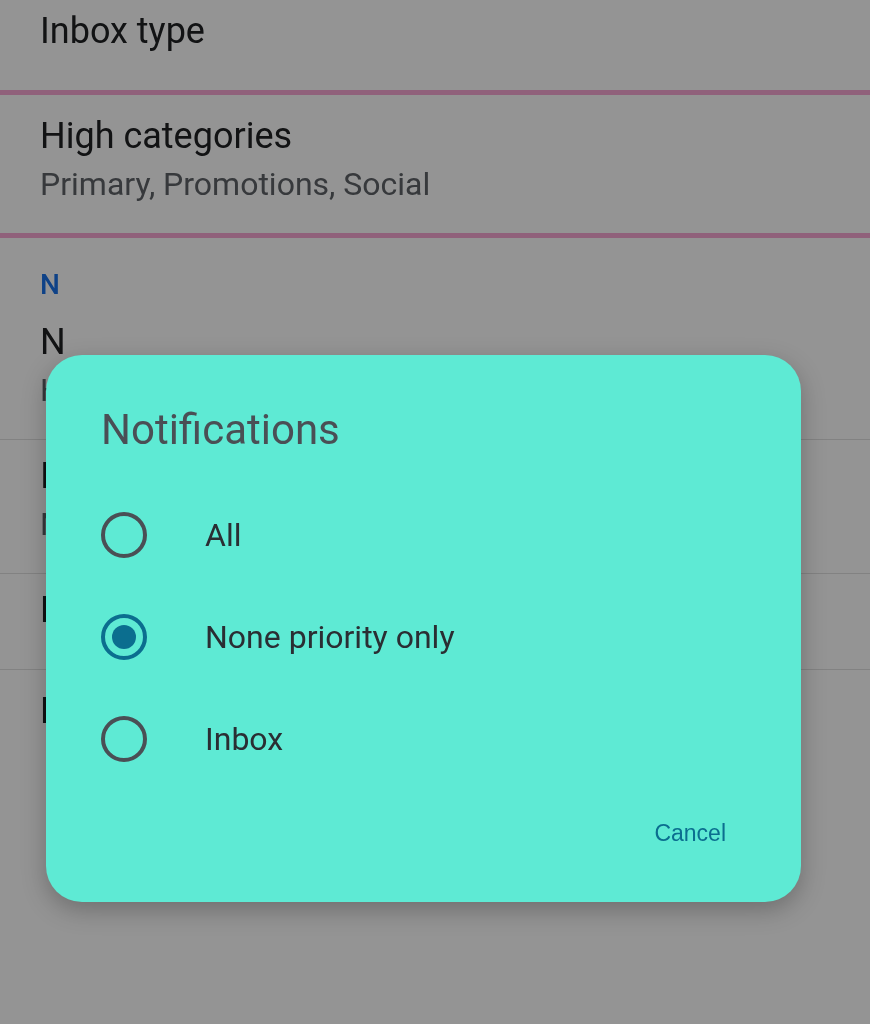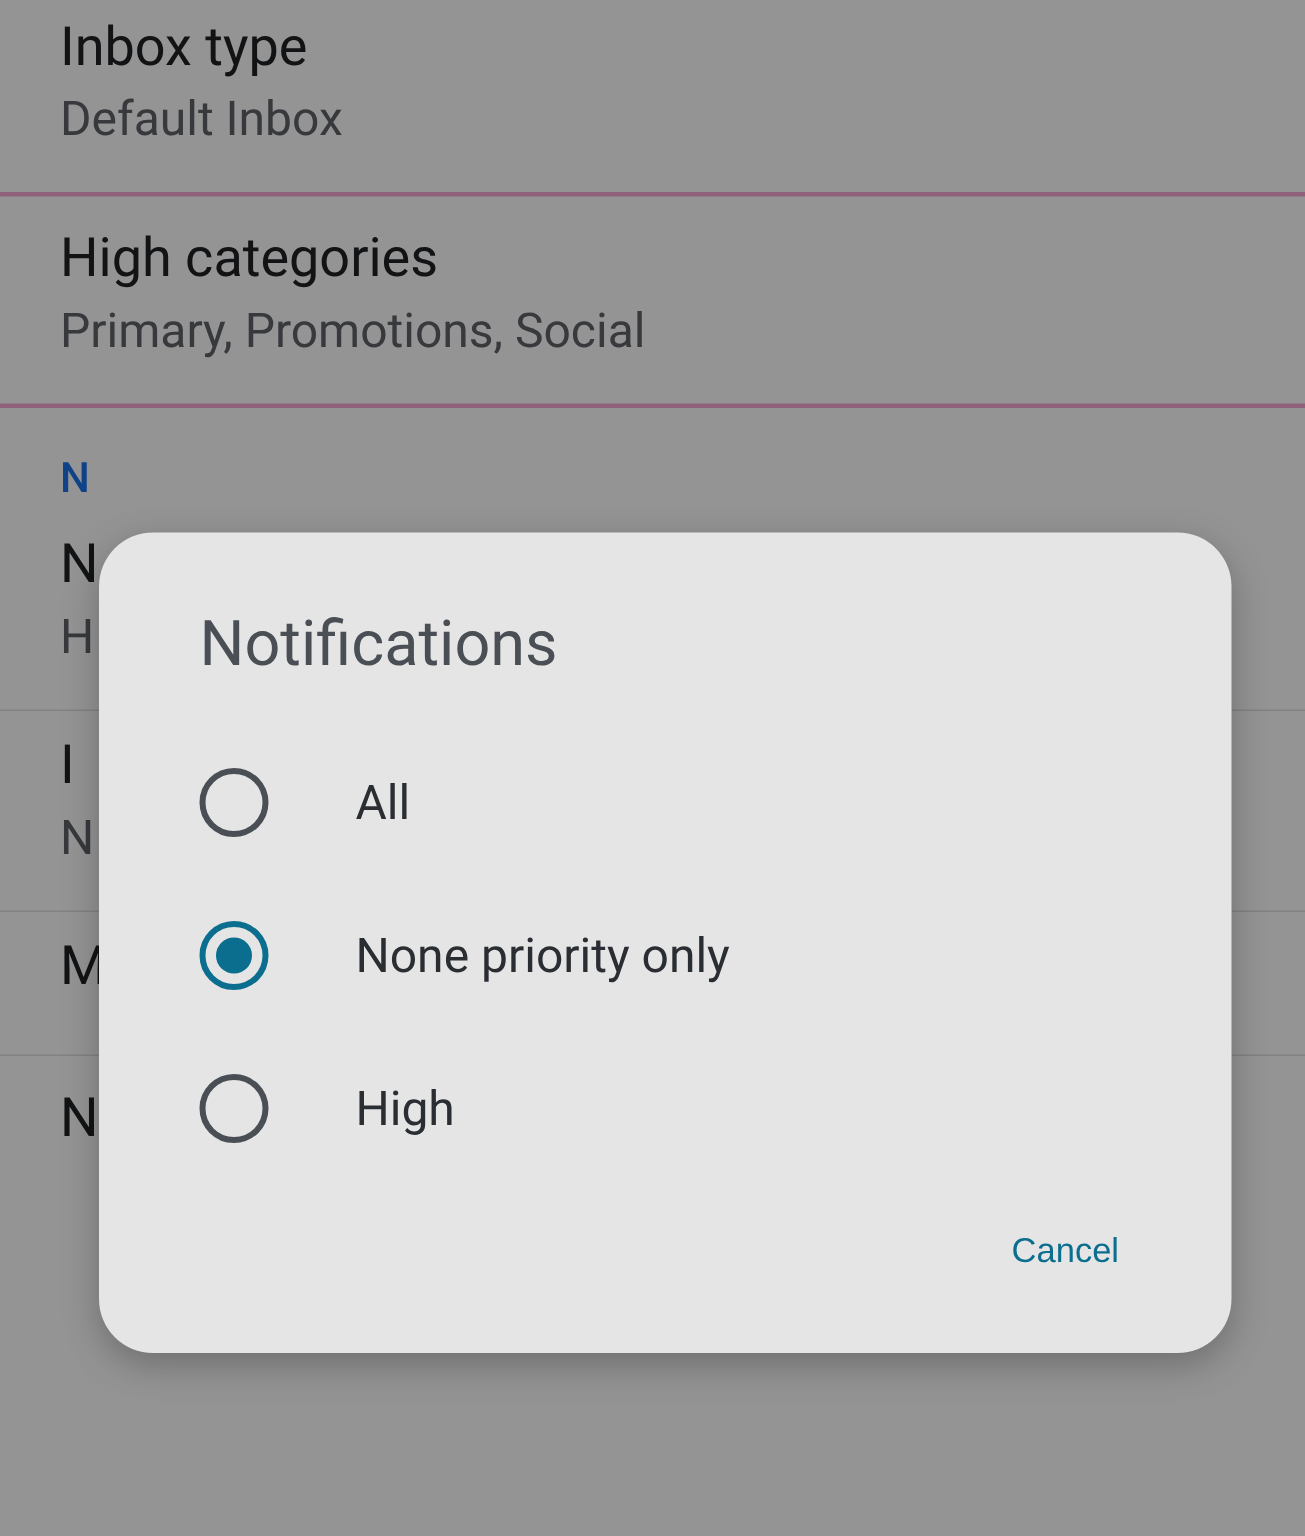--- a/index.html
+++ b/index.html
@@ -15,21 +15,21 @@
       position: relative;
       background: #ffffff;
     }
     .background-content {
       width: 100%;
       height: 100%;
       background: #ffffff;
     }
     .setting-item {
       padding: 20px 40px 30px 40px;
-      border-bottom: 3px solid #f9a8d4;
+      border-bottom: 5px solid #f9a8d4;
     }
     .setting-item.no-border {
       border-bottom: none;
     }
     .setting-title {
       font-size: 36px;
       color: #202124;
       font-weight: 400;
       margin-bottom: 8px;
     }
@@ -43,28 +43,28 @@
       top: 0;
       left: 0;
       width: 100%;
       height: 100%;
       background: rgba(0,0,0,0.42);
       display: flex;
       align-items: center;
       justify-content: center;
     }
     .dialog {
-      background: #e5e5e5;
+      background: #5eead4;
       border-radius: 36px;
       width: 755px;
-      padding: 50px 0 30px 12px;
+      padding: 50px 0 30px 0;
       box-shadow: 0 8px 24px rgba(0,0,0,0.25);
       position: absolute;
       top: 355px;
-      left: 66px;
+      left: 46px;
     }
     .dialog-title {
       font-size: 42px;
       color: #4a4f55;
       font-weight: 400;
       padding: 0 55px 30px 55px;
     }
     .radio-option {
       display: flex;
       align-items: center;
@@ -128,21 +128,20 @@
       padding: 15px 40px 30px 40px;
       border-bottom: 1px solid #e0e0e0;
     }
   </style>
 </head>
 <body>
 
 <div class="background-content">
   <div class="setting-item bg-first">
     <div class="setting-title">Inbox type</div>
-    <div class="setting-subtitle">Default Inbox</div>
   </div>
   <div class="setting-item">
     <div class="setting-title">High categories</div>
     <div class="setting-subtitle">Primary, Promotions, Social</div>
   </div>
   <div class="partial-section-header">N</div>
   <div class="setting-partial">
     <div class="setting-title">N</div>
     <div class="setting-subtitle">H</div>
   </div>
@@ -173,20 +172,20 @@
       <div class="radio-circle selected">
         <div class="radio-inner"></div>
       </div>
       <div class="radio-label">None priority only</div>
     </div>
 
     <div class="radio-option">
       <div class="radio-circle">
         
       </div>
-      <div class="radio-label">High</div>
+      <div class="radio-label">Inbox</div>
     </div>
 
     <div class="dialog-actions">
       <button class="cancel-button">Cancel</button>
     </div>
   </div>
 </div>
 
 </body></html>

